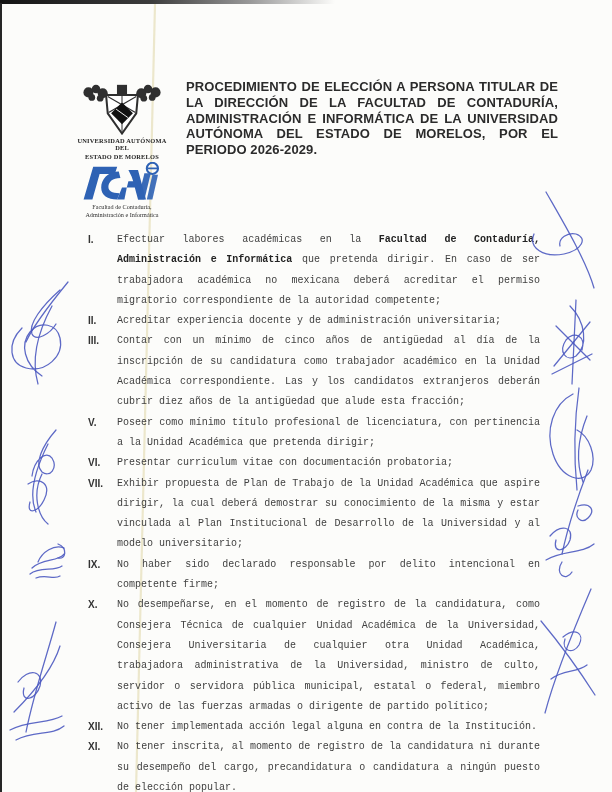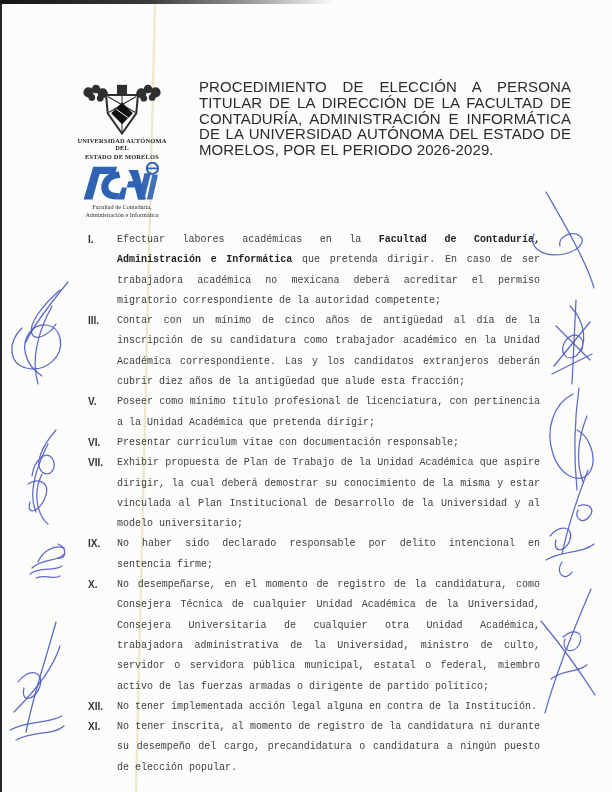--- a/index.html
+++ b/index.html
@@ -16,22 +16,22 @@
   
   .logo-block{position:absolute;left:72px;top:84px;width:100px;text-align:center;}
   .crest-svg{display:block;margin:0 auto;}
   .univ-name{font-family:"Liberation Serif",serif;font-weight:bold;font-size:6.4px;
     line-height:7.4px;color:#1f1f1f;letter-spacing:.2px;margin-top:1px;}
   .fcai-svg{display:block;margin:2px auto 0 auto;}
   .faculty-name{font-family:"Liberation Serif",serif;font-size:6.2px;line-height:7.2px;
     color:#2e2e2e;margin-top:1px;}
   
   .page-title{position:absolute;left:186px;top:79px;width:372px;
-    font-weight:normal;font-size:15px;line-height:15.8px;letter-spacing:.1px;
-    text-align:justify;color:#2b2b2b;margin-left:13px;}
+    font-weight:bold;font-size:13px;line-height:15.8px;letter-spacing:.1px;
+    text-align:justify;color:#2b2b2b;}
   
   .req-list{position:absolute;left:88px;top:230px;width:452px;}
   .req-item{display:flex;font-size:10px;line-height:20.3px;color:#414141;}
   .req-num{min-width:27px;padding-right:2px;font-weight:bold;color:#333;white-space:nowrap;}
   .req-text{flex:1;text-align:justify;font-family:Liberation Mono, monospace;}
   .req-text b{color:#232323;}
   
   .sig{position:absolute;pointer-events:none;}
   .sig path{fill:none;stroke:#4b59c0;stroke-width:1.25;stroke-linecap:round;opacity:.9;}
 </style>
@@ -85,38 +85,42 @@
 </div>
 
 <div class="page-title">PROCEDIMIENTO DE ELECCIÓN A PERSONA TITULAR DE LA DIRECCIÓN DE LA FACULTAD DE CONTADURÍA, ADMINISTRACIÓN E INFORMÁTICA DE LA UNIVERSIDAD AUTÓNOMA DEL ESTADO DE MORELOS, POR EL PERIODO 2026-2029.</div>
 
 <div class="req-list">
     <div class="req-item">
       <span class="req-num">I.</span>
       <span class="req-text"><span>Efectuar labores académicas en la </span><b>Facultad de Contaduría, Administración e Informática</b><span> que pretenda dirigir. En caso de ser trabajadora académica no mexicana deberá acreditar el permiso migratorio correspondiente de la autoridad competente;</span></span>
     </div>
     <div class="req-item">
+      <span class="req-num">II.</span>
+      <span class="req-text"><span>Acreditar experiencia docente y de administración universitaria;</span></span>
+    </div>
+    <div class="req-item">
       <span class="req-num">III.</span>
       <span class="req-text"><span>Contar con un mínimo de cinco años de antigüedad al día de la inscripción de su candidatura como trabajador académico en la Unidad Académica correspondiente. Las y los candidatos extranjeros deberán cubrir diez años de la antigüedad que alude esta fracción;</span></span>
     </div>
     <div class="req-item">
       <span class="req-num">V.</span>
       <span class="req-text"><span>Poseer como mínimo título profesional de licenciatura, con pertinencia a la Unidad Académica que pretenda dirigir;</span></span>
     </div>
     <div class="req-item">
       <span class="req-num">VI.</span>
-      <span class="req-text"><span>Presentar curriculum vitae con documentación responsable;</span></span>
+      <span class="req-text"><span>Presentar curriculum vitae con documentación probatoria;</span></span>
     </div>
     <div class="req-item">
       <span class="req-num">VII.</span>
       <span class="req-text"><span>Exhibir propuesta de Plan de Trabajo de la Unidad Académica que aspire dirigir, la cual deberá demostrar su conocimiento de la misma y estar vinculada al Plan Institucional de Desarrollo de la Universidad y al modelo universitario;</span></span>
     </div>
     <div class="req-item">
       <span class="req-num">IX.</span>
-      <span class="req-text"><span>No haber sido declarado responsable por delito intencional en sentencia firme;</span></span>
+      <span class="req-text"><span>No haber sido declarado responsable por delito intencional en competente firme;</span></span>
     </div>
     <div class="req-item">
       <span class="req-num">X.</span>
       <span class="req-text"><span>No desempeñarse, en el momento de registro de la candidatura, como Consejera Técnica de cualquier Unidad Académica de la Universidad, Consejera Universitaria de cualquier otra Unidad Académica, trabajadora administrativa de la Universidad, ministro de culto, servidor o servidora pública municipal, estatal o federal, miembro activo de las fuerzas armadas o dirigente de partido político;</span></span>
     </div>
     <div class="req-item">
       <span class="req-num">XII.</span>
       <span class="req-text"><span>No tener implementada acción legal alguna en contra de la Institución.</span></span>
     </div>
     <div class="req-item">

